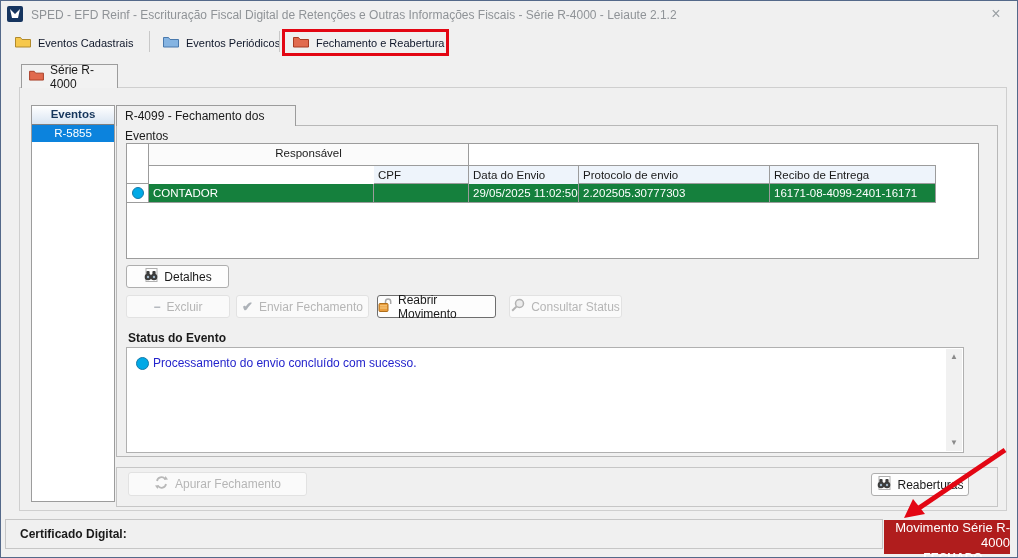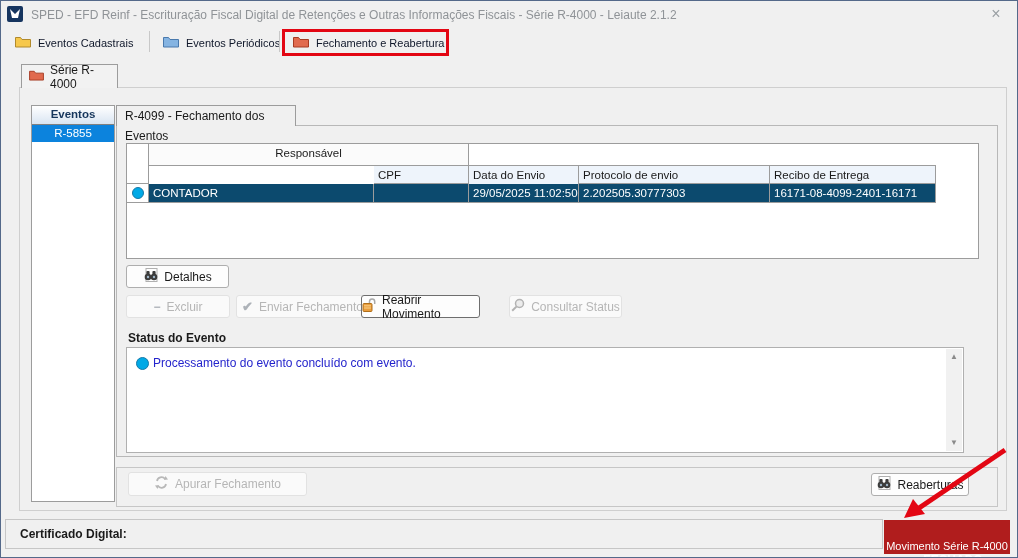--- a/index.html
+++ b/index.html
@@ -33,21 +33,21 @@
   .event-tab{left:115px;top:104px;width:180px;height:21px;background:#f0f0f0;border:1px solid #9c9c9c;border-bottom:none;
              line-height:20px;padding-left:8px;z-index:3;}
   .inner-panel{left:115px;top:124px;width:882px;height:332px;border:1px solid #b8b8b8;background:#f0f0f0;}
 
   
   .table-wrap{left:125px;top:142px;width:853px;height:116px;background:#fff;border:1px solid #9c9c9c;z-index:4;}
   .cell{position:absolute;box-sizing:border-box;font-size:11.5px;white-space:nowrap;overflow:hidden;
         border-right:1px solid #9c9c9c;border-bottom:1px solid #9c9c9c;padding:3px 0 6px 4px;}
   .cell.group{background:#fbfbfb;text-align:center;padding-left:0;}
   .cell.head{background:#eef4fb;}
-  .cell.sel{background:#0c4a6e;color:#fff;}
+  .cell.sel{background:#15803d;color:#fff;}
   .cell.noborder{border:none;border-bottom:1px solid #9c9c9c;}
   .dot{width:11px;height:11px;border-radius:50%;background:#00a9e6;border:1px solid #1579a8;display:inline-block;}
 
   
   .btn{position:absolute;height:23px;background:#fdfdfd;border:1px solid #aeaeae;border-radius:3px;
        display:flex;align-items:center;justify-content:center;gap:6px;font-size:12px;color:#1a1a1a;box-sizing:border-box;z-index:5;}
   .btn.disabled{background:#fafafa;border-color:#e2e2e2;color:#b6b6b6;}
   .btn.focused{border-color:#6e6e6e;}
   .glyph-gray{color:#adb2b8;font-weight:bold;font-size:12px;}
 
@@ -57,21 +57,21 @@
   .status-msg{position:absolute;left:26px;top:8px;color:#2424cc;font-size:12px;white-space:nowrap;}
   .status-dot{position:absolute;left:9px;top:9px;}
   .vscroll{position:absolute;right:1px;top:1px;bottom:1px;width:16px;background:#f1f1f1;}
   .vscroll .arr{position:absolute;left:0;width:16px;height:16px;text-align:center;font-size:8px;line-height:16px;color:#8a8a8a;}
 
   
   .bottom-bar{left:115px;top:466px;width:882px;height:40px;border:1px solid #c6c6c6;background:#f0f0f0;z-index:4;}
   .cert-box{left:4px;top:518px;width:878px;height:30px;border:1px solid #c6c6c6;background:#f0f0f0;z-index:4;}
   .cert-label{position:absolute;left:14px;top:7px;font-weight:bold;font-size:12px;color:#1a1a1a;}
   .badge{left:883px;top:519px;width:126px;height:34px;background:#b01d1d;color:#fff;text-align:center;z-index:4;}
-  .badge-line1{font-size:11px;margin-top:20px;}
+  .badge-line1{font-size:13px;margin-top:0;text-align:right;}
   .badge-line2{font-size:12px;font-weight:bold;margin-top:1px;padding-left:12px;}
 
   .arrow-overlay{left:0;top:0;width:1018px;height:558px;z-index:50;pointer-events:none;}
 </style>
 </head>
 <body>
 
 <div id="window">
 
   <div class="abs titlebar">
@@ -164,21 +164,21 @@
   </div>
 
   <div class="btn disabled" style="left:125px;top:294px;width:104px;">
     <span class="glyph-gray">−</span>
     <span>Excluir</span>
   </div>
   <div class="btn disabled" style="left:235px;top:294px;width:133px;">
     <span class="glyph-gray" style="font-size:13px;">✔</span>
     <span>Enviar Fechamento</span>
   </div>
-  <div class="btn focused" style="left:360px;top:294px;width:119px;">
+  <div class="btn focused" style="left:376px;top:294px;width:119px;">
     <span>
       <svg width="14" height="14" viewBox="0 0 14 14">
           <path d="M7.5 6 V3.5 a2.6 2.6 0 0 1 5.2 0 V6" fill="none" stroke="#a8a8a8" stroke-width="1.5"></path>
           <rect x="1" y="5.5" width="9" height="8" rx="1" fill="#e89c3c" stroke="#b06f1a"></rect>
           <rect x="2" y="7.2" width="7" height="1.2" fill="#f7c97e"></rect>
           <rect x="2" y="9.4" width="7" height="1.2" fill="#f7c97e"></rect>
         </svg>
     </span>
     <span>Reabrir Movimento</span>
   </div>
@@ -188,21 +188,21 @@
           <circle cx="8.5" cy="5.5" r="4" fill="#ececec" stroke="#b2b2b2" stroke-width="1.5"></circle>
           <line x1="5.4" y1="8.6" x2="1.2" y2="12.8" stroke="#b2b2b2" stroke-width="2"></line>
         </svg>
     </span>
     <span>Consultar Status</span>
   </div>
 
   <div class="abs status-label">Status do Evento</div>
   <div class="abs status-box">
     <span class="dot status-dot"></span>
-    <span class="status-msg">Processamento do evento concluído com evento.</span>
+    <span class="status-msg">Processamento do envio concluído com sucesso.</span>
     <div class="vscroll">
       <div class="arr" style="top:0;">▲</div>
       <div class="arr" style="bottom:0;">▼</div>
     </div>
   </div>
 
   <div class="abs bottom-bar"></div>
   <div class="btn disabled" style="left:127px;top:471px;width:179px;height:24px;">
     <span>
       <svg width="15" height="13" viewBox="0 0 15 13">

